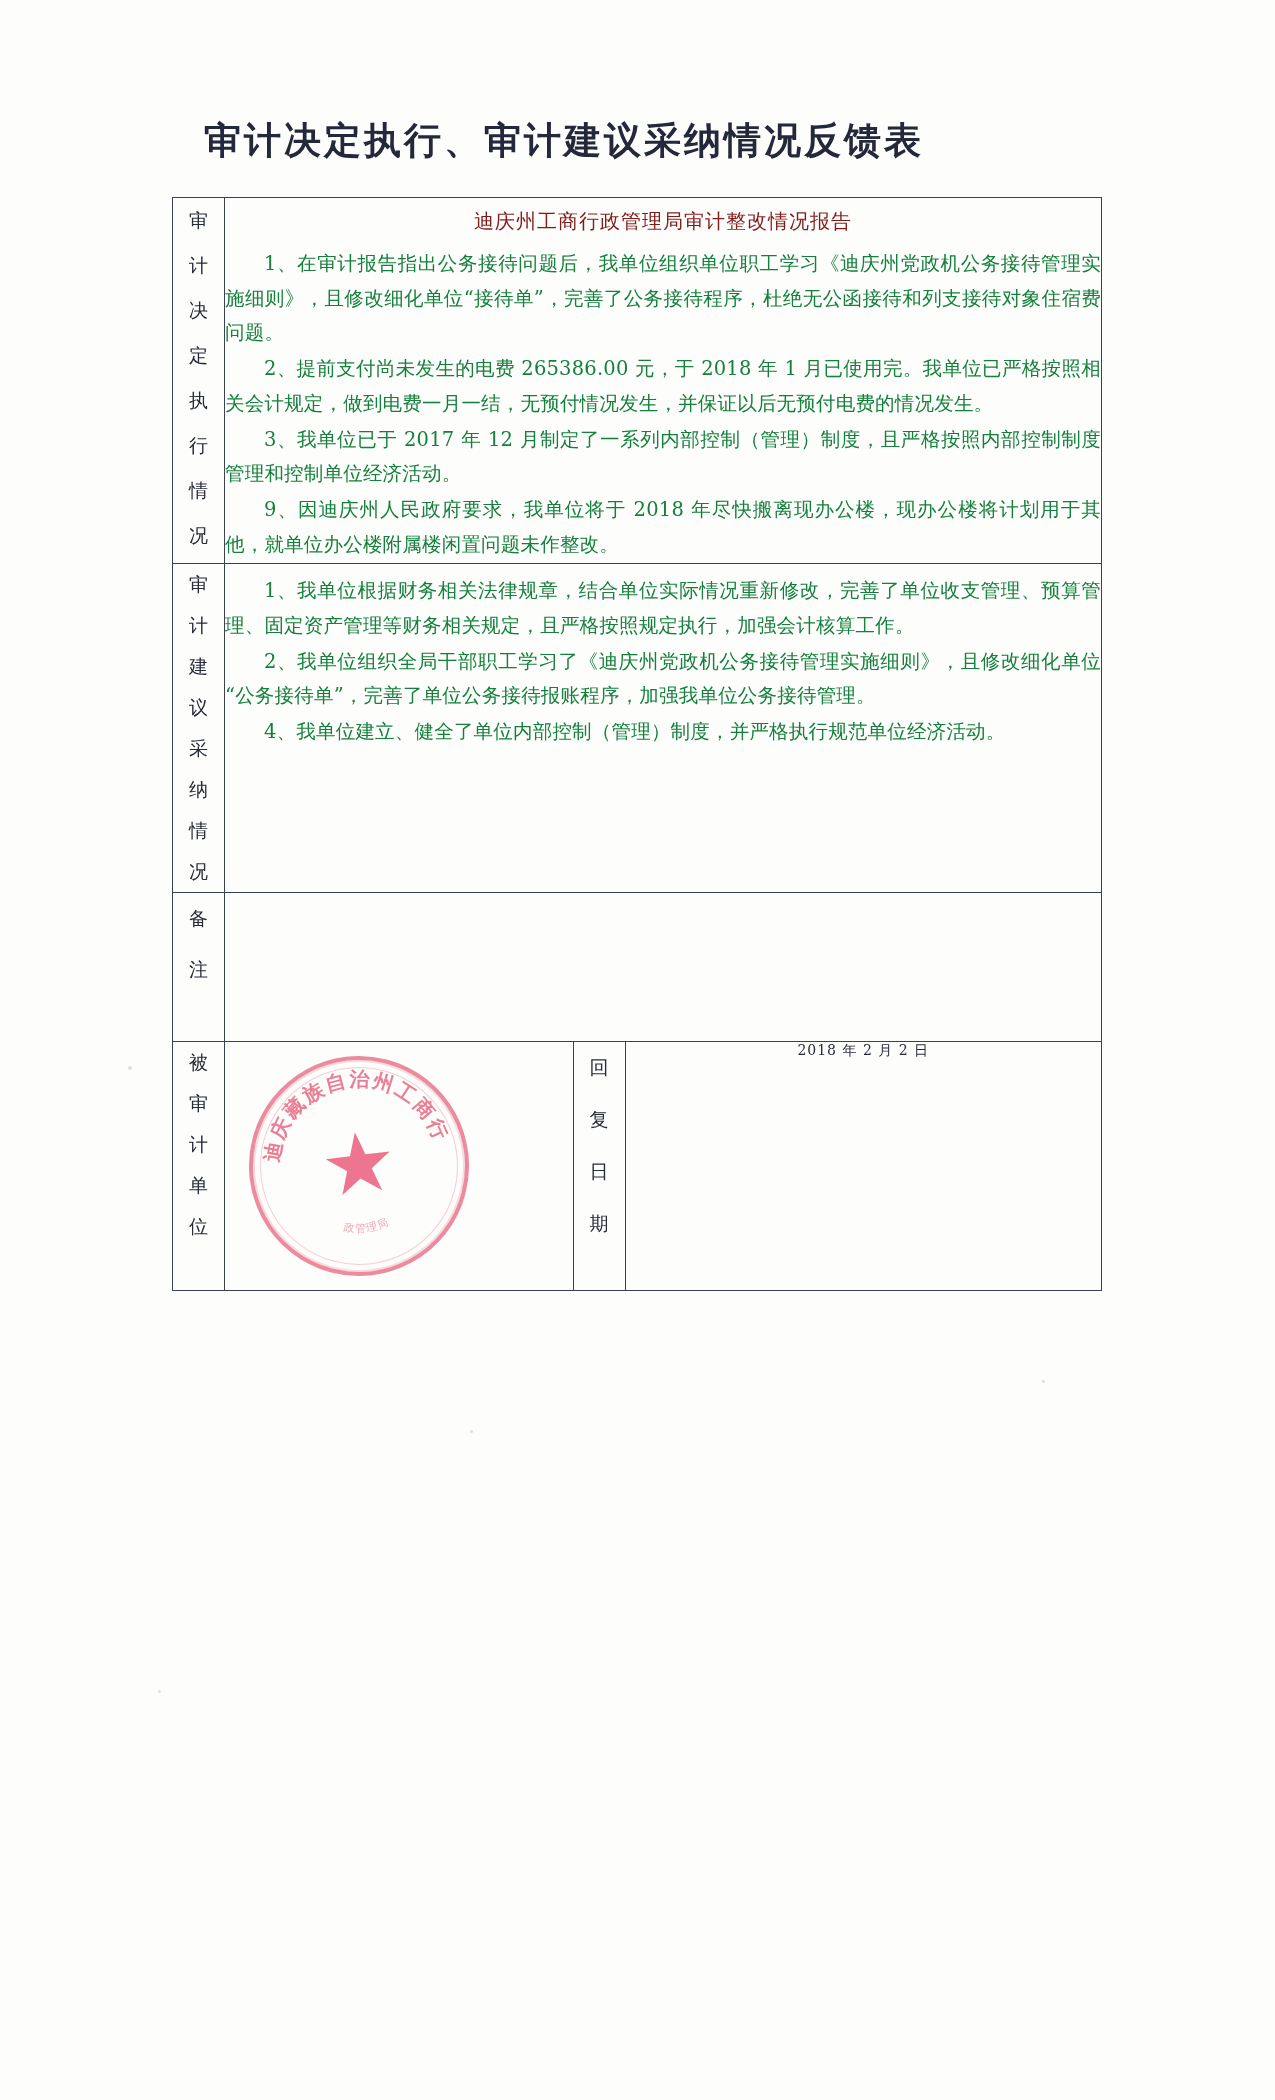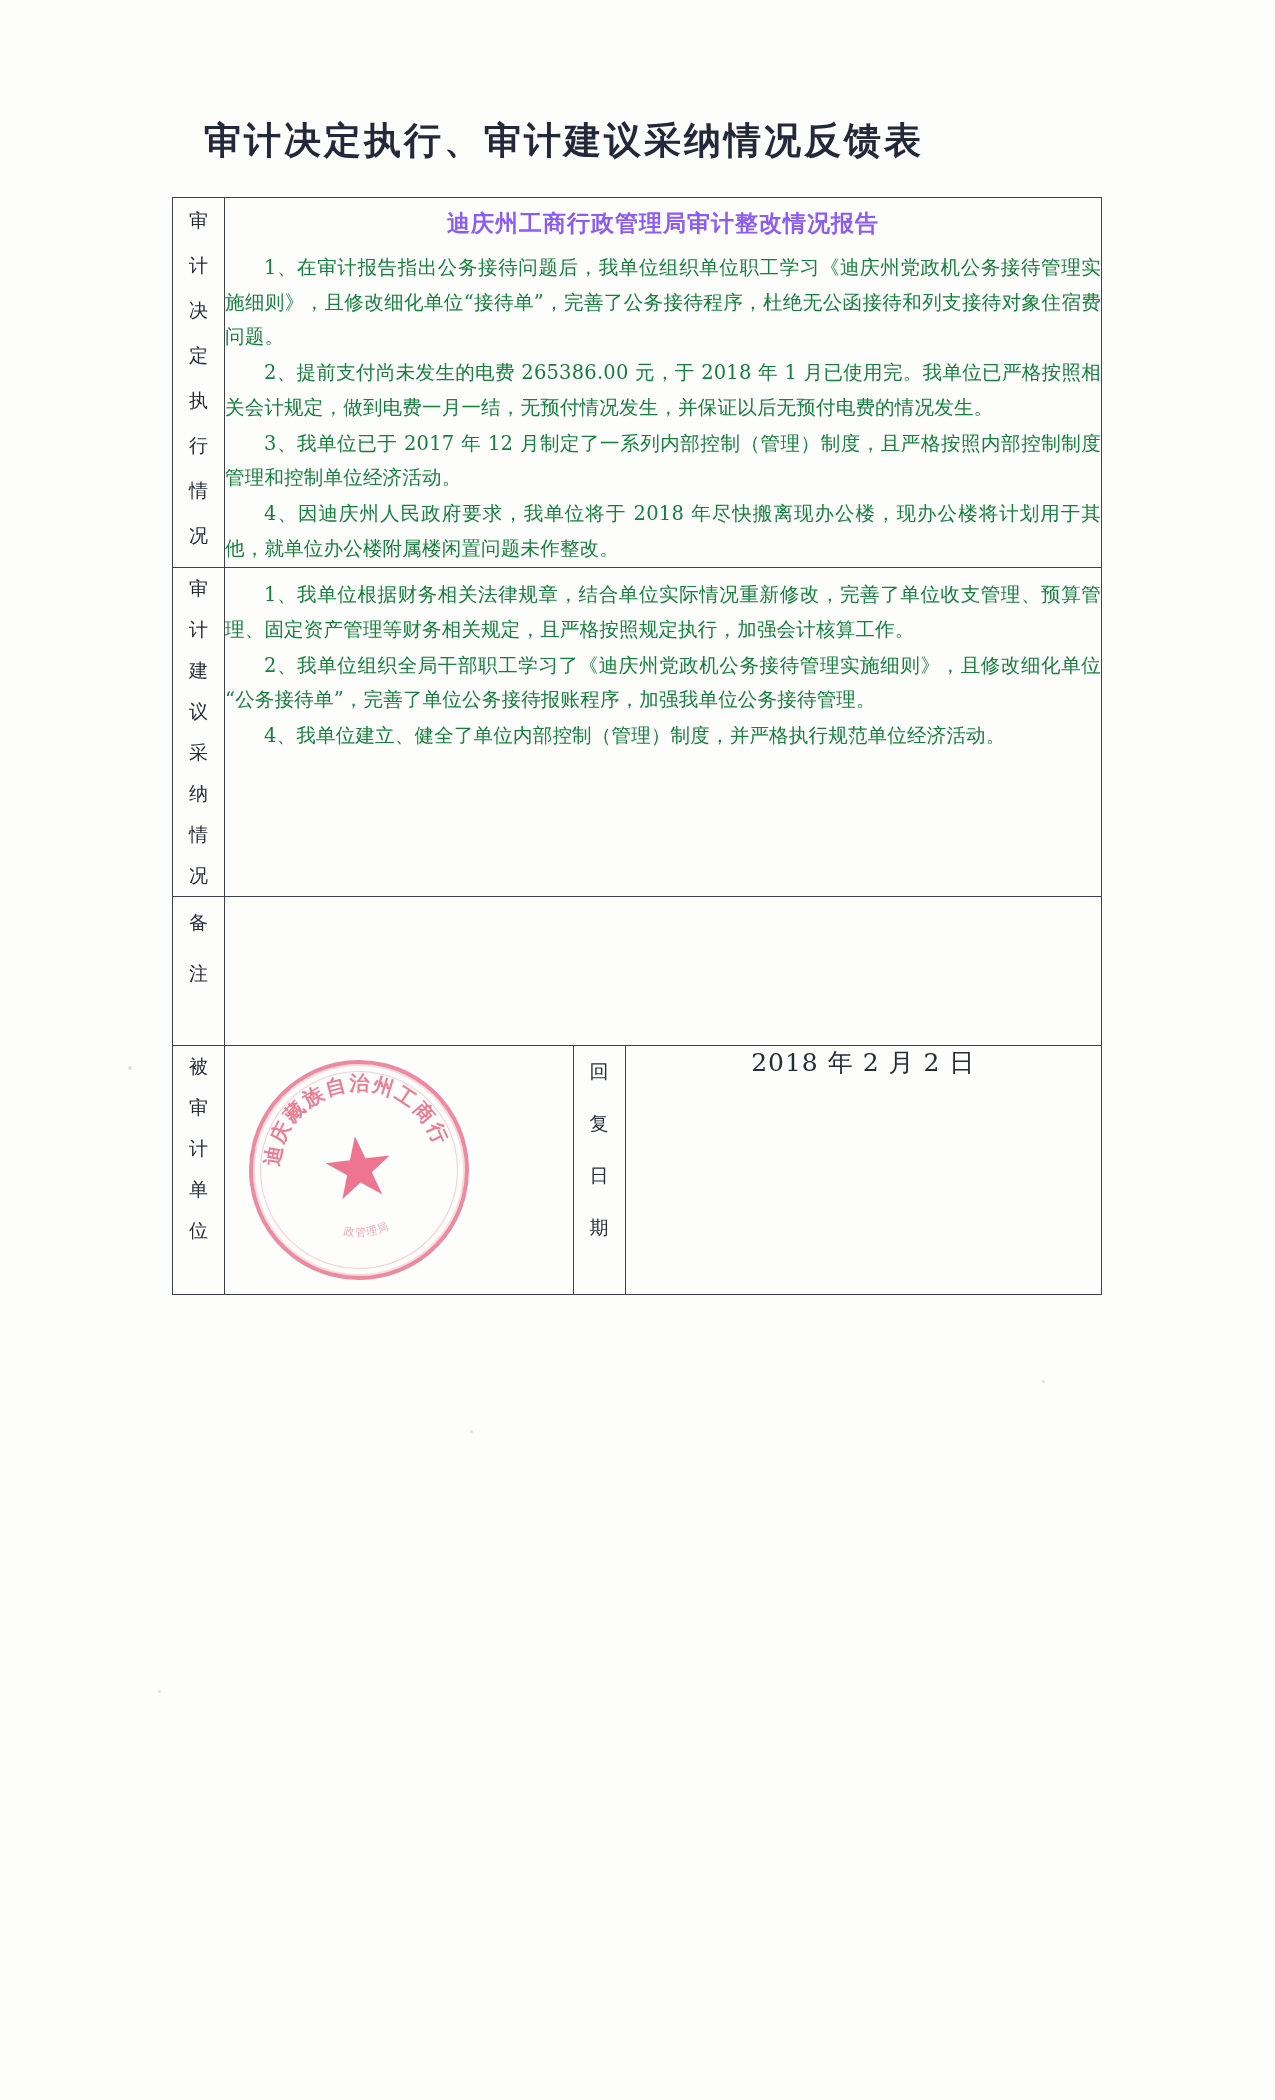--- a/index.html
+++ b/index.html
@@ -95,25 +95,25 @@
   .vlabel-tall .vstack span { padding: 13px 0; }
   .vlabel-mid  .vstack span { padding: 11px 0; }
   .vlabel-short .vstack span { padding: 16px 0; }
 
   
   .content-cell {
     padding: 10px 16px 18px 16px;
   }
   .section-heading {
     text-align: center;
-    font-size: 23px;
-    font-weight: 700;
+    font-size: 20px;
+    font-weight: 400;
     letter-spacing: 1px;
     margin: 10px 0 12px 0;
-    color: #8b5cf6;
+    color: #7f1d1d;
   }
   .para {
     font-size: 19.5px;
     line-height: 1.78;
     text-align: justify;
     text-indent: 2em;
     margin: 0 0 1px 0;
     letter-spacing: 0.2px;
     color: #15803d;
   }
@@ -127,21 +127,21 @@
     height: 248px;
   }
   .date-label-cell {
     width: 52px;
     text-align: center;
     vertical-align: middle;
   }
   .date-value-cell {
     vertical-align: middle;
     text-align: center;
-    font-size: 25px;
+    font-size: 14px;
     letter-spacing: 1px;
     color: #262b38;
   }
 
   
   .seal {
     position: absolute;
     left: 24px;
     top: 14px;
     width: 212px;
@@ -235,21 +235,21 @@
             <span>行</span>
             <span>情</span>
             <span>况</span>
           </div>
         </td>
         <td class="content-cell">
           <div class="section-heading">迪庆州工商行政管理局审计整改情况报告</div>
           <p class="para">1、在审计报告指出公务接待问题后，我单位组织单位职工学习《迪庆州党政机公务接待管理实施细则》，且修改细化单位“接待单”，完善了公务接待程序，杜绝无公函接待和列支接待对象住宿费问题。</p>
           <p class="para">2、提前支付尚未发生的电费 265386.00 元，于 2018 年 1 月已使用完。我单位已严格按照相关会计规定，做到电费一月一结，无预付情况发生，并保证以后无预付电费的情况发生。</p>
           <p class="para">3、我单位已于 2017 年 12 月制定了一系列内部控制（管理）制度，且严格按照内部控制制度管理和控制单位经济活动。</p>
-          <p class="para">4、因迪庆州人民政府要求，我单位将于 2018 年尽快搬离现办公楼，现办公楼将计划用于其他，就单位办公楼附属楼闲置问题未作整改。</p>
+          <p class="para">9、因迪庆州人民政府要求，我单位将于 2018 年尽快搬离现办公楼，现办公楼将计划用于其他，就单位办公楼附属楼闲置问题未作整改。</p>
         </td>
       </tr>
 
       <tr>
         <td class="vlabel vlabel-mid">
           <div class="vstack">
             <span>审</span>
             <span>计</span>
             <span>建</span>
             <span>议</span>

